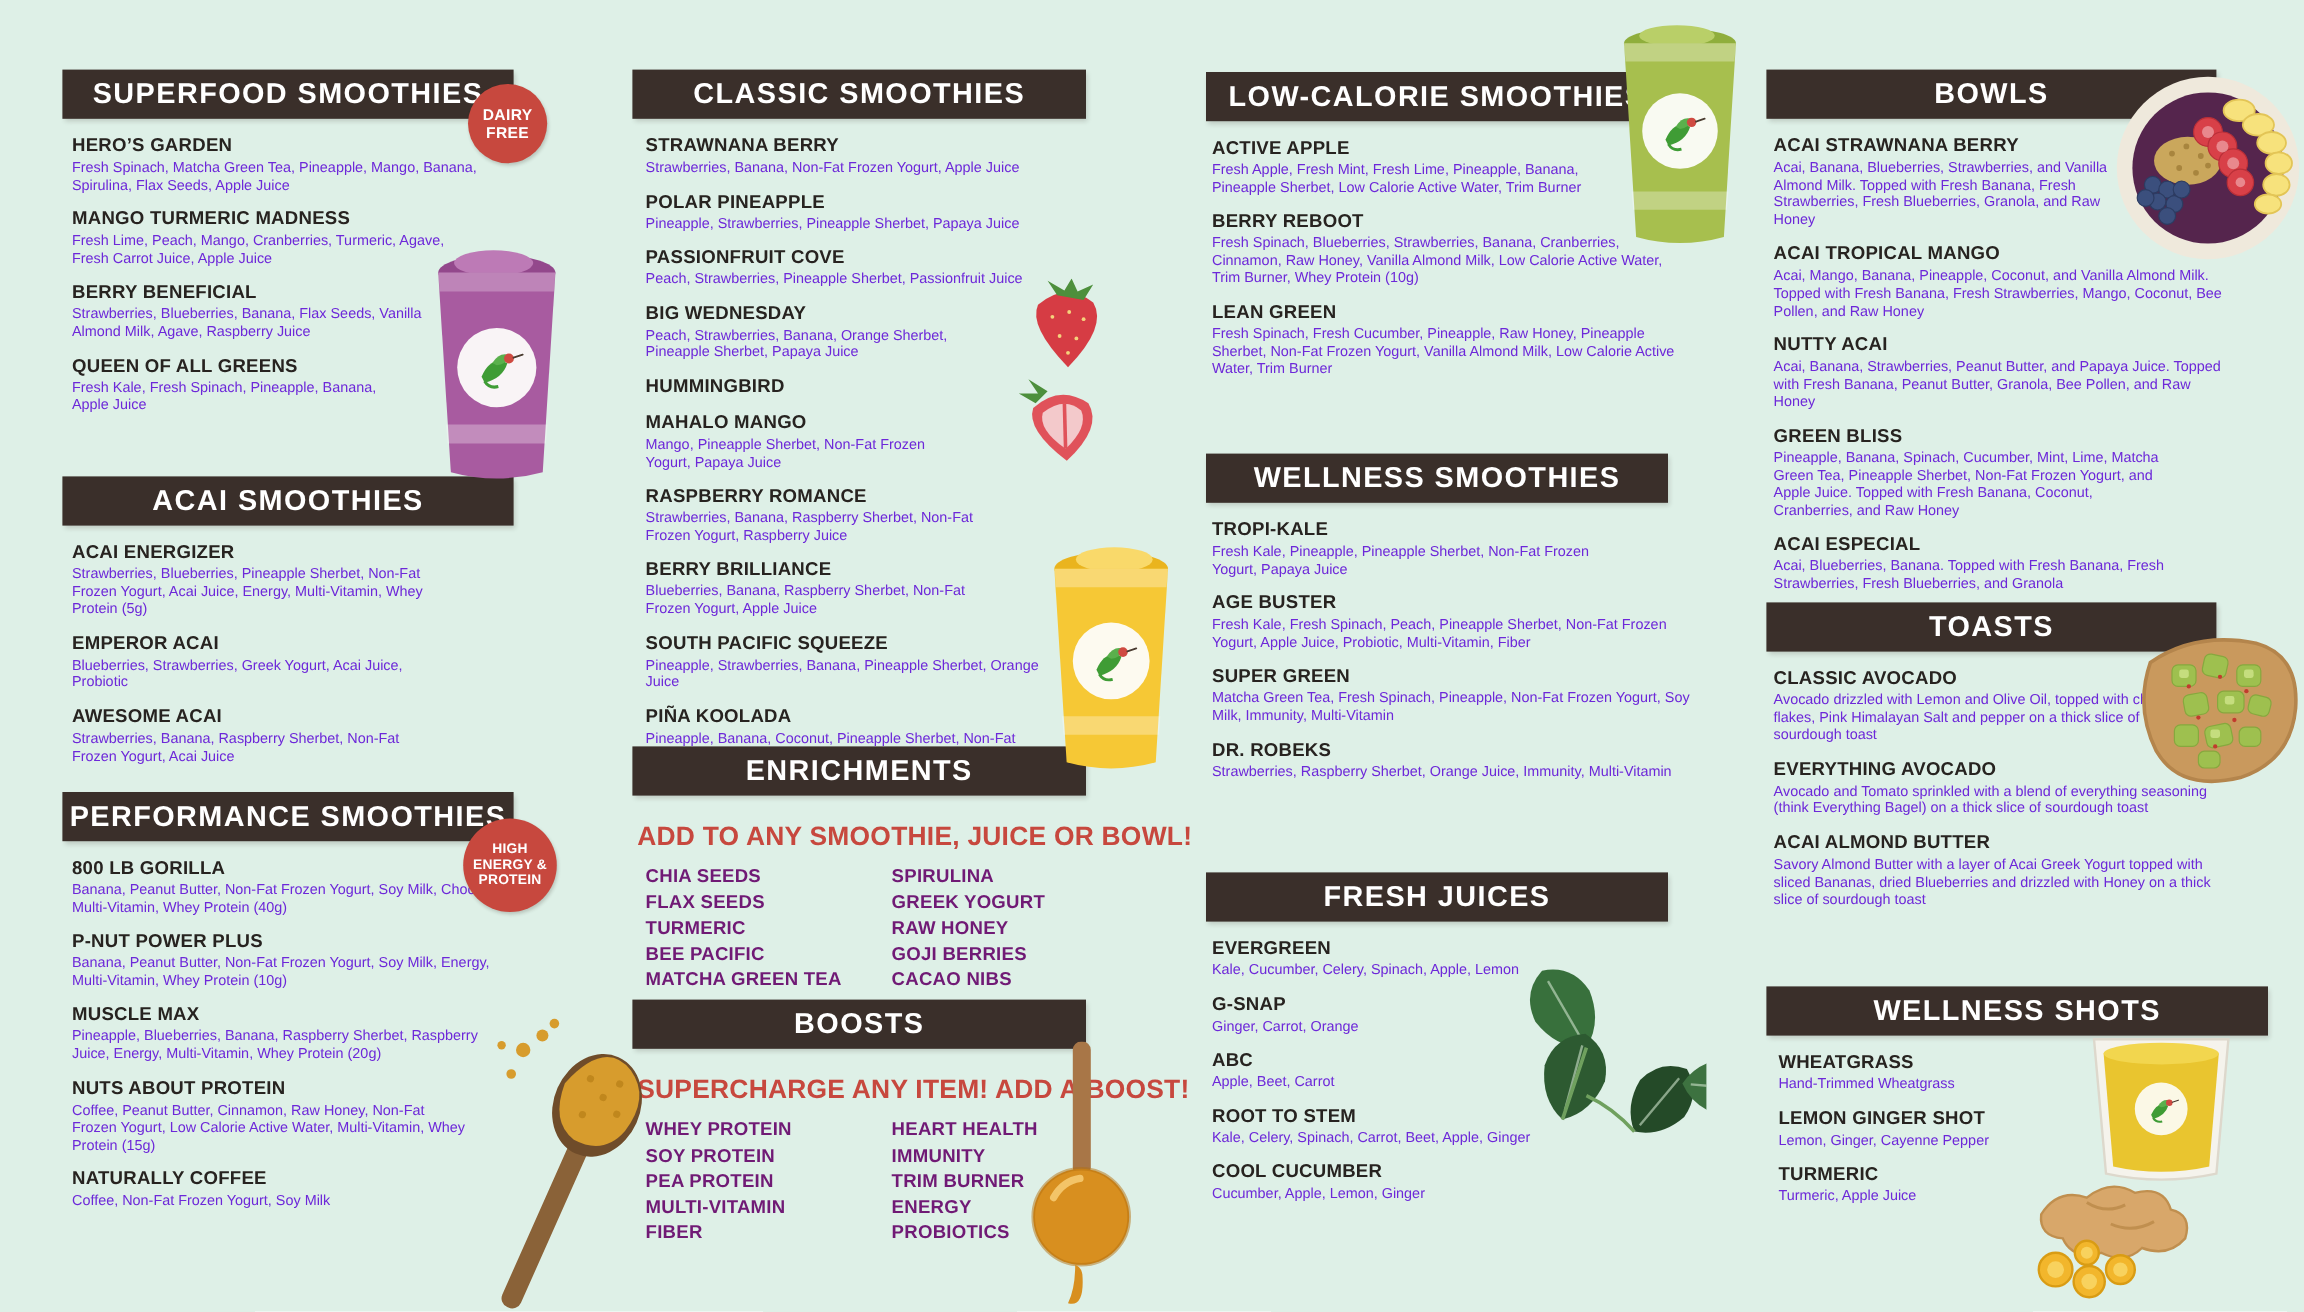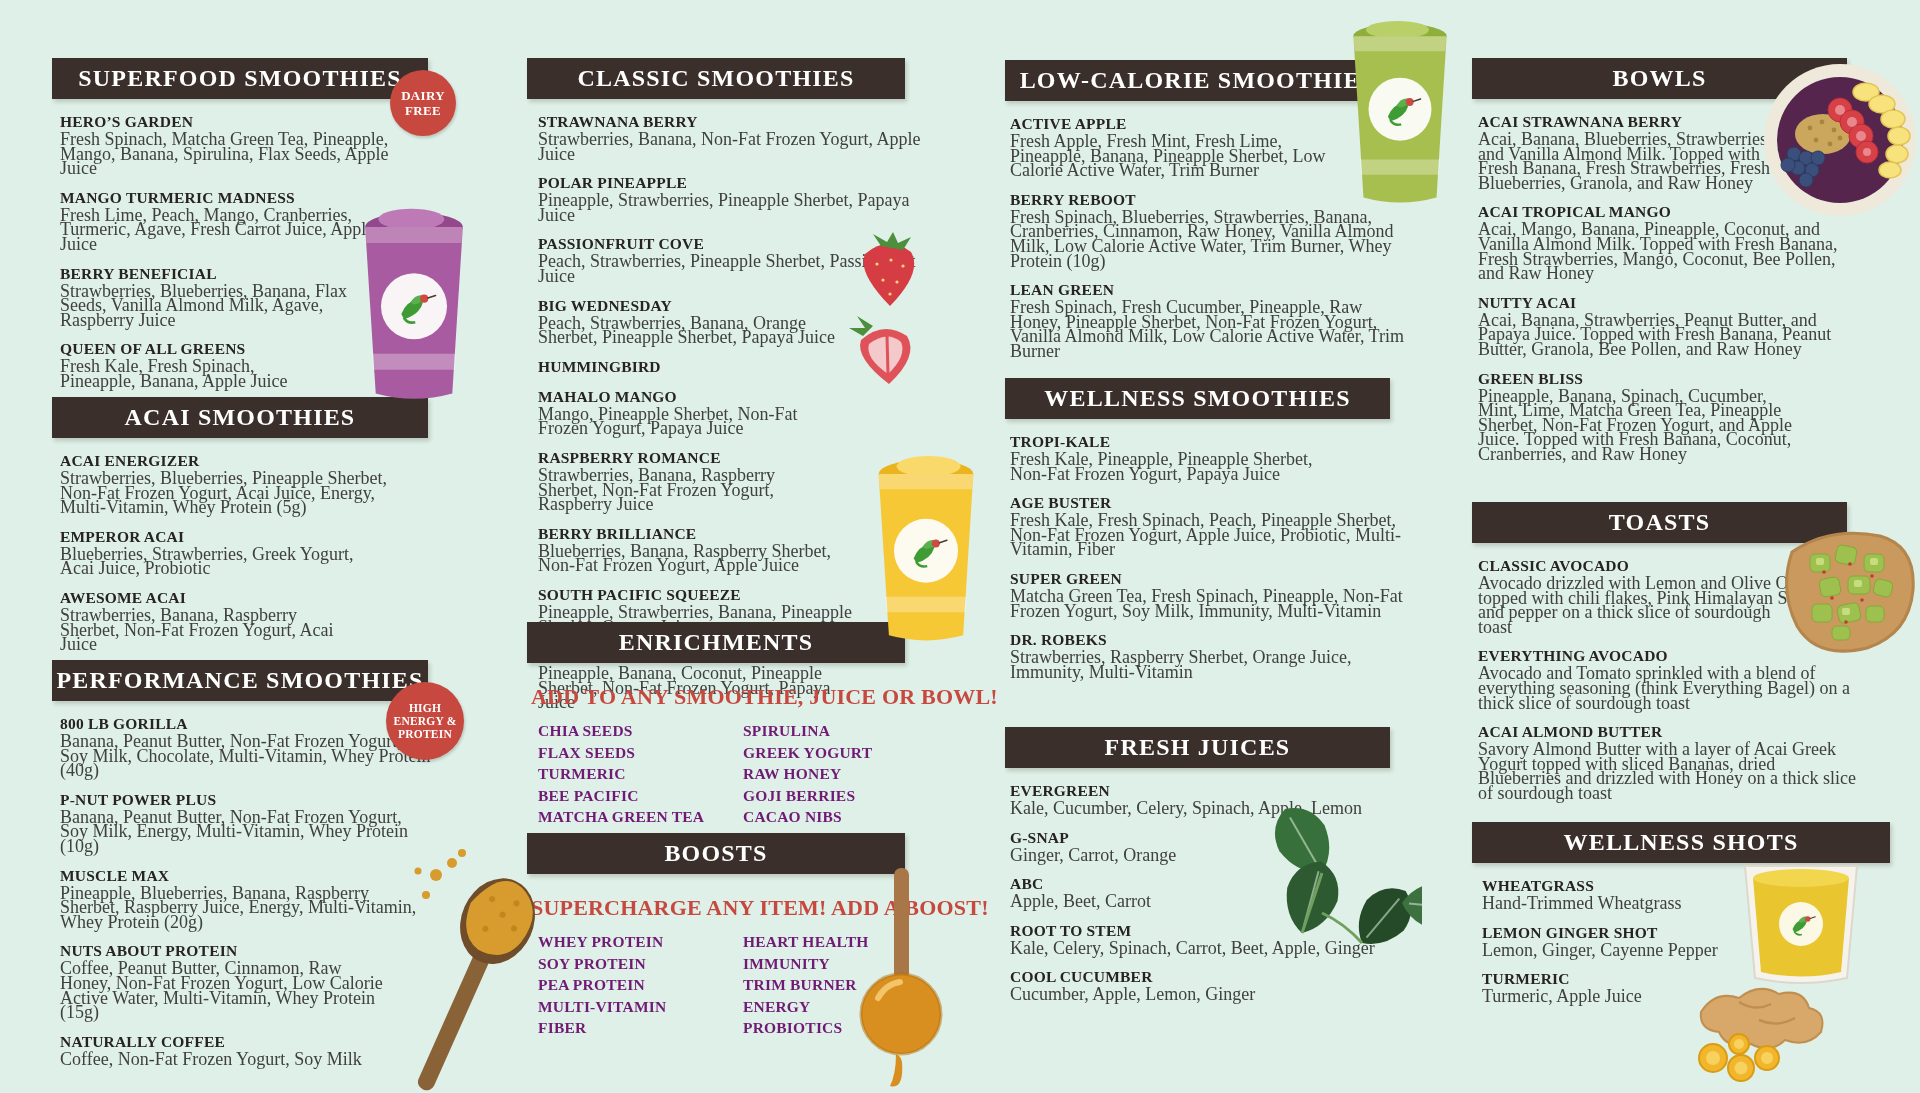--- a/index.html
+++ b/index.html
@@ -1,25 +1,25 @@
 <!DOCTYPE html>
 <html><head>
 <meta charset="utf-8">
 <style>
   html,body{margin:0;padding:0}
   #canvas{position:relative;width:1920px;height:1093px;background:#def0e7;
-          font-family:Liberation Serif, serif;overflow:hidden}
+          font-family:Liberation Sans, sans-serif;overflow:hidden}
   .sec{position:absolute;z-index:1}
   .bar{background:#3a2f2a;color:#fff;height:41px;display:flex;align-items:center;justify-content:center;
        font-weight:700;font-size:24px;letter-spacing:1.2px;box-shadow:2px 3px 4px rgba(40,30,20,.18);
        text-transform:uppercase;white-space:nowrap}
   .items{margin-top:14px}
   .mi{margin-bottom:13px}
   .mi h3{margin:0;font-size:15.5px;line-height:17px;font-weight:700;color:#272320;letter-spacing:.2px}
-  .mi p{margin:2px 0 0;font-size:18px;line-height:14.6px;color:#404040}
+  .mi p{margin:2px 0 0;font-size:12px;line-height:14.6px;color:#6d28d9}
   .w260{max-width:260px}.w300{max-width:300px}.w330{max-width:330px}.w350{max-width:350px}
   .tagline{margin:21px 0 10px;font-size:22px;font-weight:700;color:#c7483e;letter-spacing:.2px;white-space:nowrap}
   .cols2{display:flex}
   .cols2 ul{list-style:none;margin:0;padding:0;font-weight:700;font-size:15.5px;line-height:21.5px;
             color:#701a75;letter-spacing:.2px}
   .cols2 ul:first-child{width:205px}
   .badge{position:absolute;z-index:3;background:#c7483e;border-radius:50%;color:#fff;
          display:flex;flex-direction:column;align-items:center;justify-content:center;
          font-weight:700;text-align:center;box-shadow:1px 2px 3px rgba(40,30,20,.2)}
   #badge-dairy{left:390px;top:70px;width:66px;height:66px;font-size:13px;line-height:15px;letter-spacing:.3px}
@@ -308,20 +308,24 @@
         <p>Acai, Mango, Banana, Pineapple, Coconut, and Vanilla Almond Milk. Topped with Fresh Banana, Fresh Strawberries, Mango, Coconut, Bee Pollen, and Raw Honey</p>
       </div>
       <div class="mi">
         <h3>NUTTY ACAI</h3>
         <p>Acai, Banana, Strawberries, Peanut Butter, and Papaya Juice. Topped with Fresh Banana, Peanut Butter, Granola, Bee Pollen, and Raw Honey</p>
       </div>
       <div class="mi">
         <h3>GREEN BLISS</h3>
         <p class="w330">Pineapple, Banana, Spinach, Cucumber, Mint, Lime, Matcha Green Tea, Pineapple Sherbet, Non-Fat Frozen Yogurt, and Apple Juice. Topped with Fresh Banana, Coconut, Cranberries, and Raw Honey</p>
       </div>
+      <div class="mi">
+        <h3>ACAI ESPECIAL</h3>
+        <p>Acai, Blueberries, Banana. Topped with Fresh Banana, Fresh Strawberries, Fresh Blueberries, and Granola</p>
+      </div>
     </div>
   </section>
 
   <section class="sec" style="left:1472px;top:502px">
     <div class="bar" style="width:375px">
       <span>TOASTS</span>
     </div>
     <div class="items" style="width:382px;padding-left:6px">
       <div class="mi">
         <h3>CLASSIC AVOCADO</h3>

